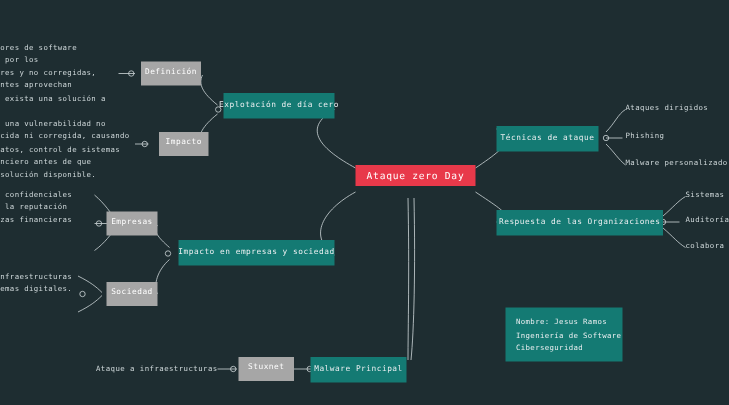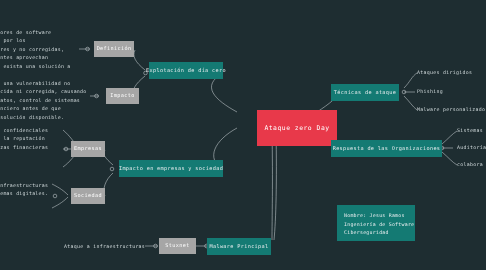--- a/index.html
+++ b/index.html
@@ -131,21 +131,21 @@
       <circle cx="55" cy="196" r="1.8"></circle>
       <circle cx="155.5" cy="246" r="1.8"></circle>
       <circle cx="206.5" cy="246" r="1.8"></circle>
       <circle cx="404" cy="92" r="1.8"></circle>
       <circle cx="442" cy="148" r="1.8"></circle>
       <circle cx="112" cy="169" r="1.8"></circle>
       <circle cx="145.5" cy="73" r="1.8"></circle>
     </g>
   </svg>
 
-  <div class="node central" style="left:237px; top:110px; width:80px; height:36px;margin-left:20px;">Ataque zero Day</div>
+  <div class="node central" style="left:237px; top:110px; width:80px; height:14px;">Ataque zero Day</div>
 
   <div class="node teal" style="left:149px; top:62px; width:74px; height:17px;">Explotación de día cero</div>
 
   <div class="node gray" style="left:94px; top:41px; width:40px; height:16px;">Definición</div>
 
   <div class="node gray" style="left:106px; top:88px; width:33px; height:16px;">Impacto</div>
 
   <div class="node teal" style="left:119px; top:160px; width:104px; height:17px;">Impacto en empresas y sociedad</div>
 
   <div class="node gray" style="left:71px; top:141px; width:34px; height:16px;">Empresas</div>

